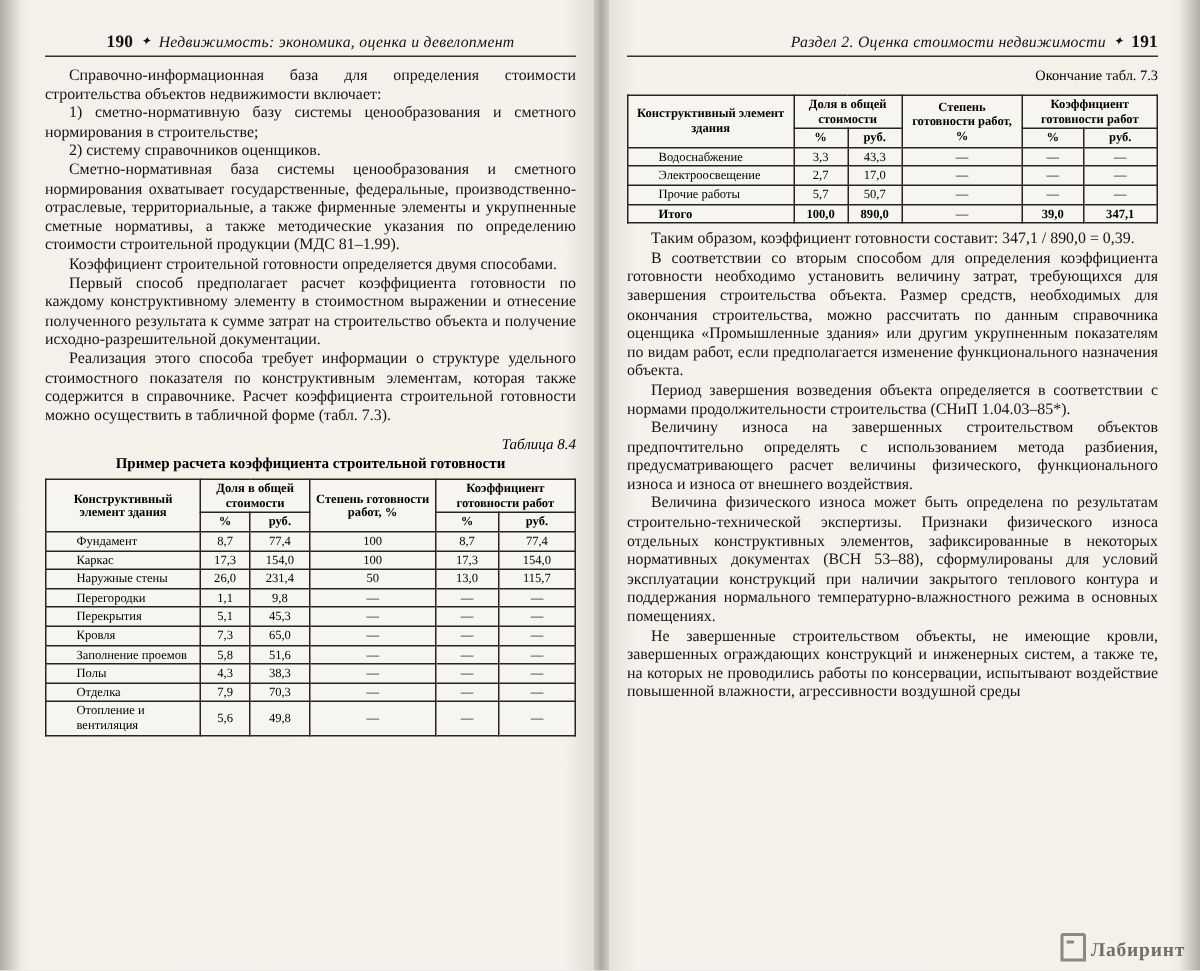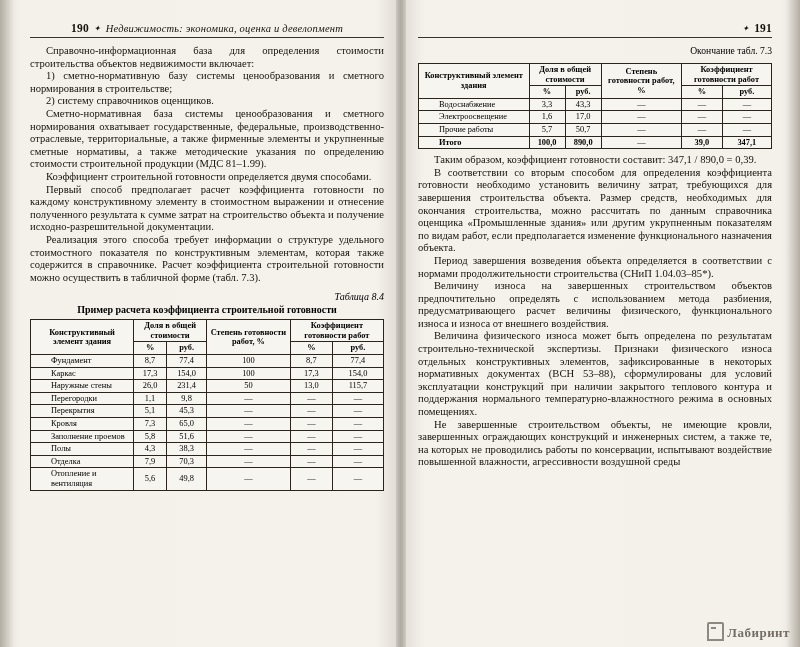--- a/index.html
+++ b/index.html
@@ -304,20 +304,21 @@
             <td class="num">—</td>
           </tr>
         </tbody>
       </table>
     </div>
 
     <div class="leaf right">
       <div class="shadow-r"></div>
 
       <div class="running-head">
+        <span>Раздел 2. Оценка стоимости недвижимости</span>
         <span class="dia">✦</span>
         <span class="pageno">191</span>
       </div>
       <div class="rule"></div>
 
       <div class="tbl-cont">Окончание табл. 7.3</div>
 
       <table class="doc">
         <thead>
           <tr>
@@ -337,21 +338,21 @@
           <tr>
             <td class="lbl">Водоснабжение</td>
             <td class="num">3,3</td>
             <td class="num">43,3</td>
             <td class="num">—</td>
             <td class="num">—</td>
             <td class="num">—</td>
           </tr>
           <tr>
             <td class="lbl">Электроосвещение</td>
-            <td class="num">1,6</td>
+            <td class="num">2,7</td>
             <td class="num">17,0</td>
             <td class="num">—</td>
             <td class="num">—</td>
             <td class="num">—</td>
           </tr>
           <tr>
             <td class="lbl">Прочие работы</td>
             <td class="num">5,7</td>
             <td class="num">50,7</td>
             <td class="num">—</td>

